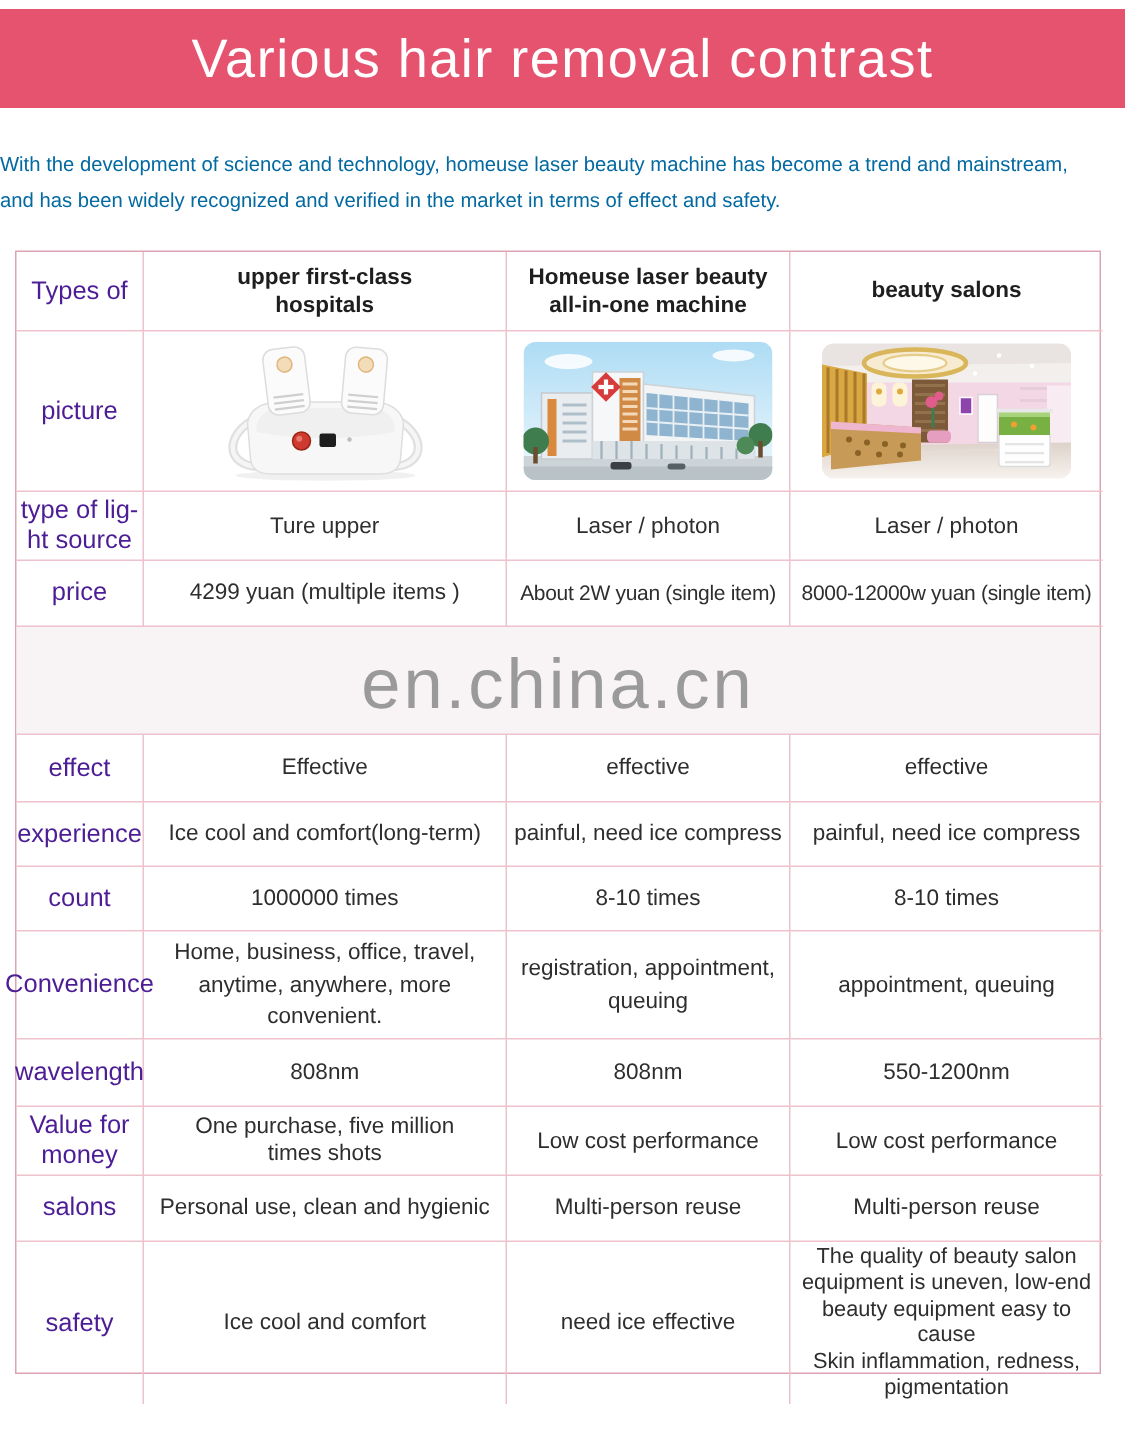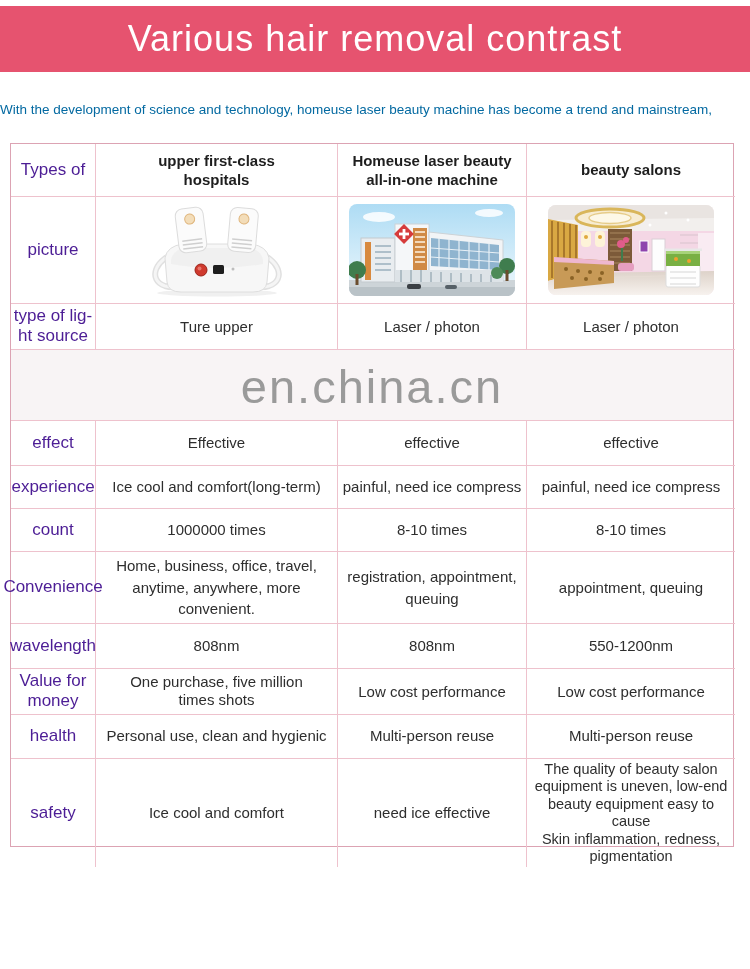--- a/index.html
+++ b/index.html
@@ -55,20 +55,21 @@
 <body>
 
 <div>
 
   <header class="banner">
     <h1>Various hair removal contrast</h1>
   </header>
 
   <p class="intro">
     <span>With the development of science and technology, homeuse laser beauty machine has become a trend and mainstream,</span><br>
+    <span>and has been widely recognized and verified in the market in terms of effect and safety.</span>
   </p>
 
   <div class="cmp-table">
 
     <div class="trow" style="height:53px">
       <div class="cell rowlabel">Types of</div>
       <div class="cell th">upper first-class
 hospitals</div>
       <div class="cell th">Homeuse laser beauty
 all-in-one machine</div>
@@ -210,20 +211,26 @@
     </div>
 
     <div class="trow" style="height:45px">
       <div class="cell rowlabel">type of lig-
 ht source</div>
       <div class="cell">Ture upper</div>
       <div class="cell">Laser / photon</div>
       <div class="cell">Laser / photon</div>
     </div>
 
+    <div class="trow" style="height:45px">
+      <div class="cell rowlabel">price</div>
+      <div class="cell">4299 yuan (multiple items )</div>
+      <div class="cell small">About 2W yuan (single item)</div>
+      <div class="cell small">8000-12000w yuan (single item)</div>
+    </div>
 
     <div class="wmrow">
       <span class="wmtext">en.china.cn</span>
     </div>
 
     <div class="trow" style="height:45px">
       <div class="cell rowlabel">effect</div>
       <div class="cell">Effective</div>
       <div class="cell">effective</div>
       <div class="cell">effective</div>
@@ -263,21 +270,21 @@
     <div class="trow" style="height:45px">
       <div class="cell rowlabel">Value for
 money</div>
       <div class="cell" style="line-height:1.2">One purchase, five million
 times shots</div>
       <div class="cell">Low cost performance</div>
       <div class="cell">Low cost performance</div>
     </div>
 
     <div class="trow" style="height:45px">
-      <div class="cell rowlabel">health</div>
+      <div class="cell rowlabel">salons</div>
       <div class="cell">Personal use, clean and hygienic</div>
       <div class="cell">Multi-person reuse</div>
       <div class="cell">Multi-person reuse</div>
     </div>
 
     <div class="trow" style="height:87px">
       <div class="cell rowlabel">safety</div>
       <div class="cell">Ice cool and comfort</div>
       <div class="cell">need ice effective</div>
       <div class="cell dense">The quality of beauty salon

